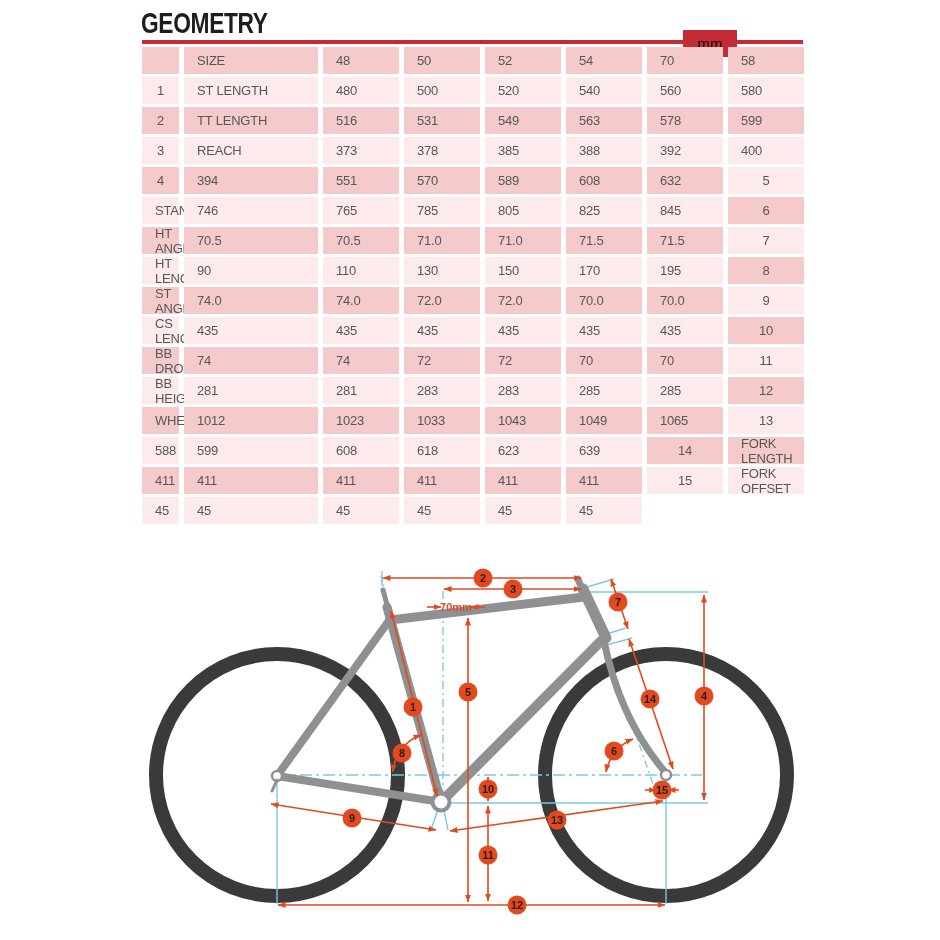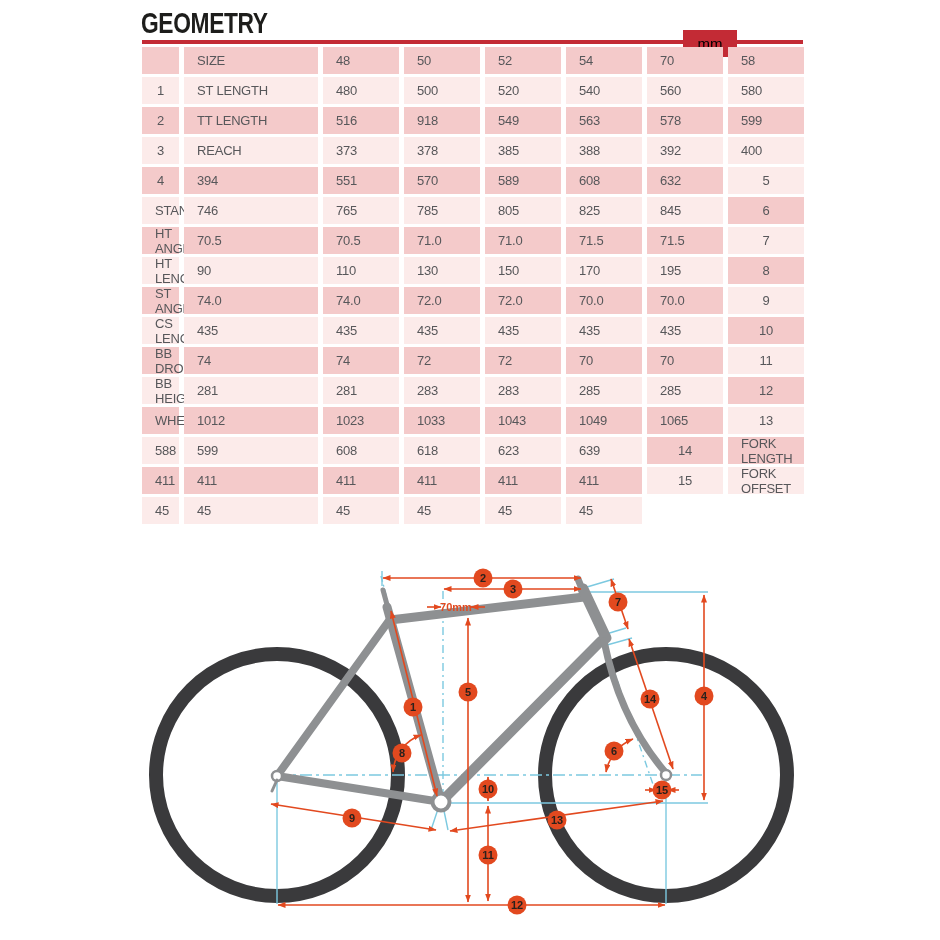--- a/index.html
+++ b/index.html
@@ -56,21 +56,21 @@
       <div class="cell lab light">ST LENGTH</div>
       <div class="cell val light">480</div>
       <div class="cell val light">500</div>
       <div class="cell val light">520</div>
       <div class="cell val light">540</div>
       <div class="cell val light">560</div>
       <div class="cell val light">580</div>
       <div class="cell num dark">2</div>
       <div class="cell lab dark">TT LENGTH</div>
       <div class="cell val dark">516</div>
-      <div class="cell val dark">918</div>
+      <div class="cell val dark">531</div>
       <div class="cell val dark">549</div>
       <div class="cell val dark">563</div>
       <div class="cell val dark">578</div>
       <div class="cell val dark">599</div>
       <div class="cell num light">3</div>
       <div class="cell lab light">REACH</div>
       <div class="cell val light">373</div>
       <div class="cell val light">378</div>
       <div class="cell val light">385</div>
       <div class="cell val light">388</div>

